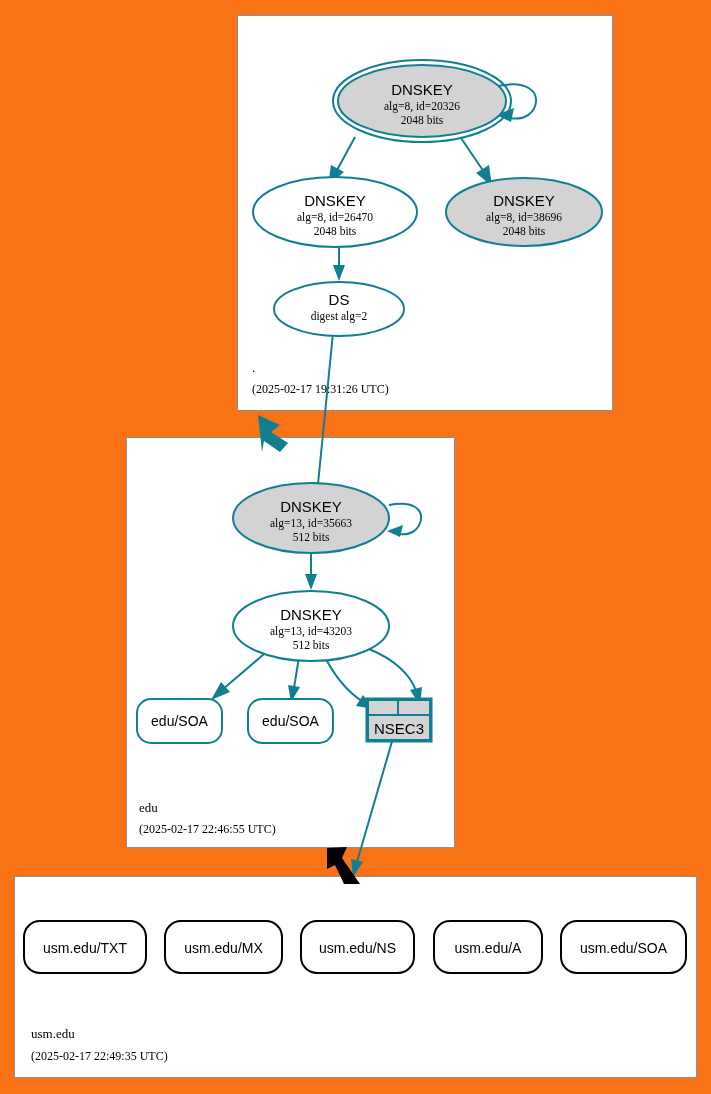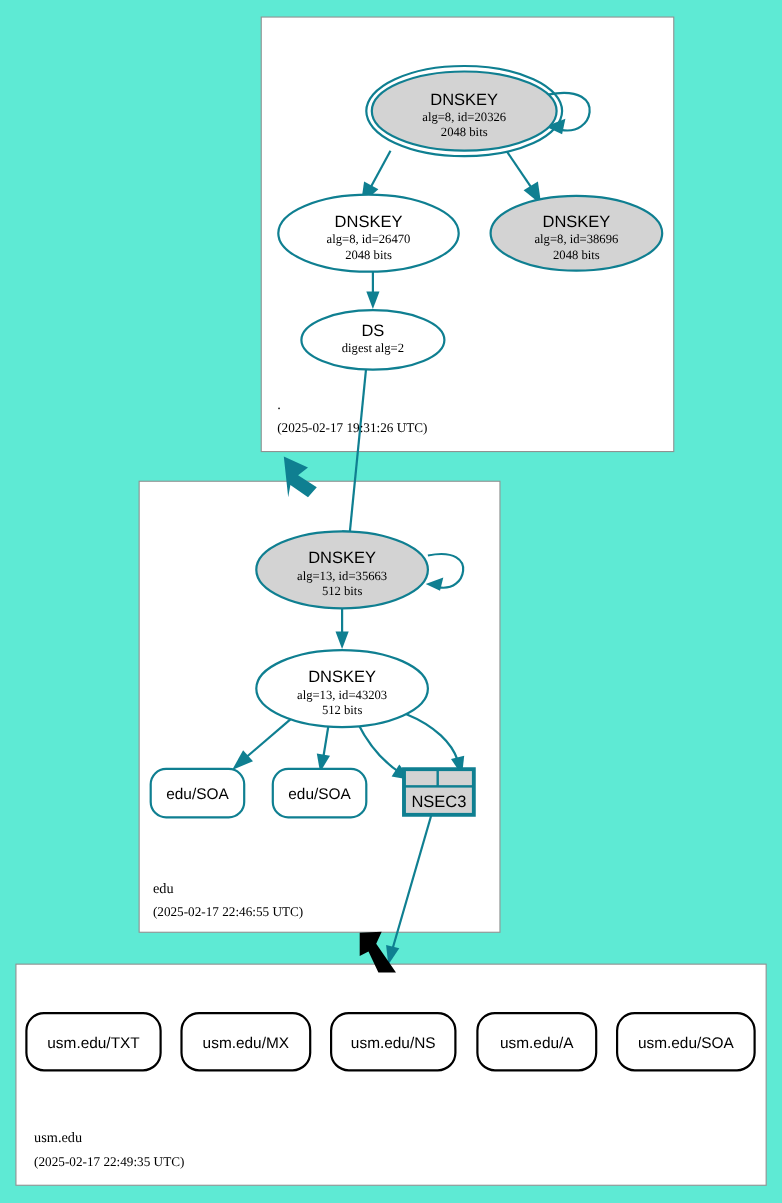--- a/index.html
+++ b/index.html
@@ -4,21 +4,21 @@
 <style>
   html, body {
     margin: 0;
     padding: 0;
     background: #ffffff;
   }
   #stage {
     position: relative;
     width: 711px;
     height: 1094px;
-    background: #5eead4;
+    background: #f97316;
     overflow: hidden;
     font-family: "Liberation Sans", sans-serif;
   }
   svg#graph {
     display: block;
     width: 711px;
     height: 1094px;
   }
   .zone-box {
     fill: #ffffff;

